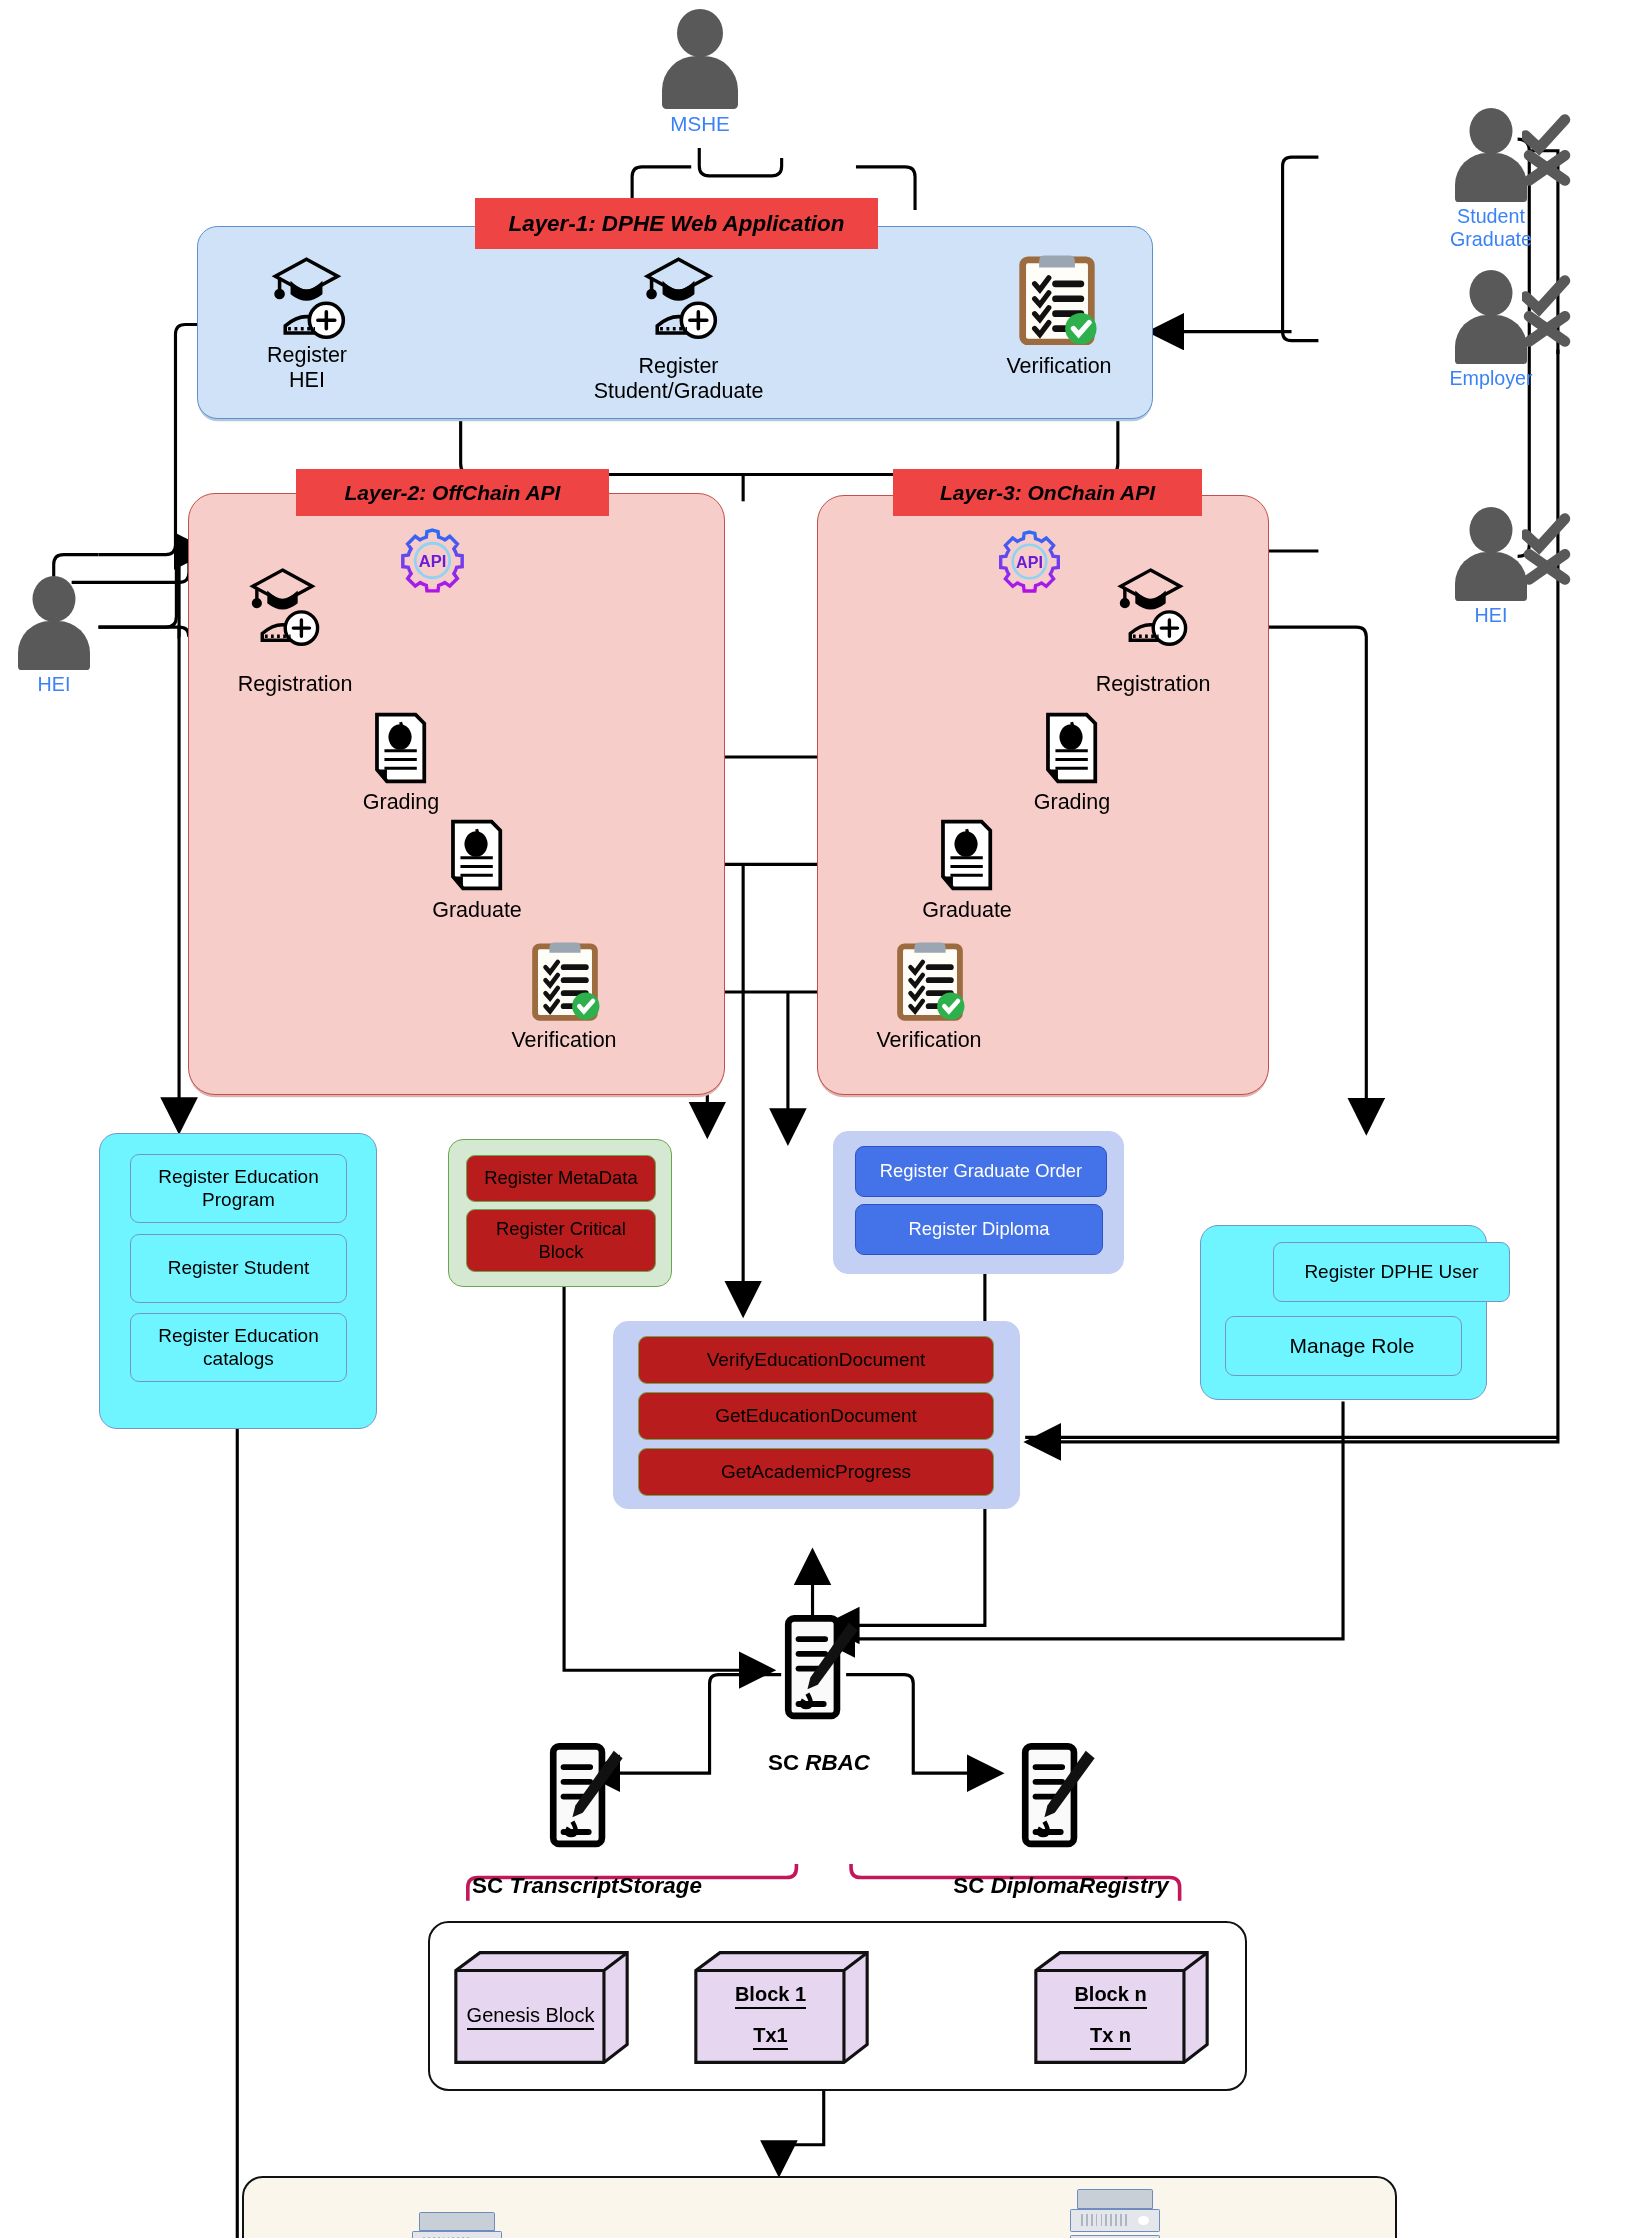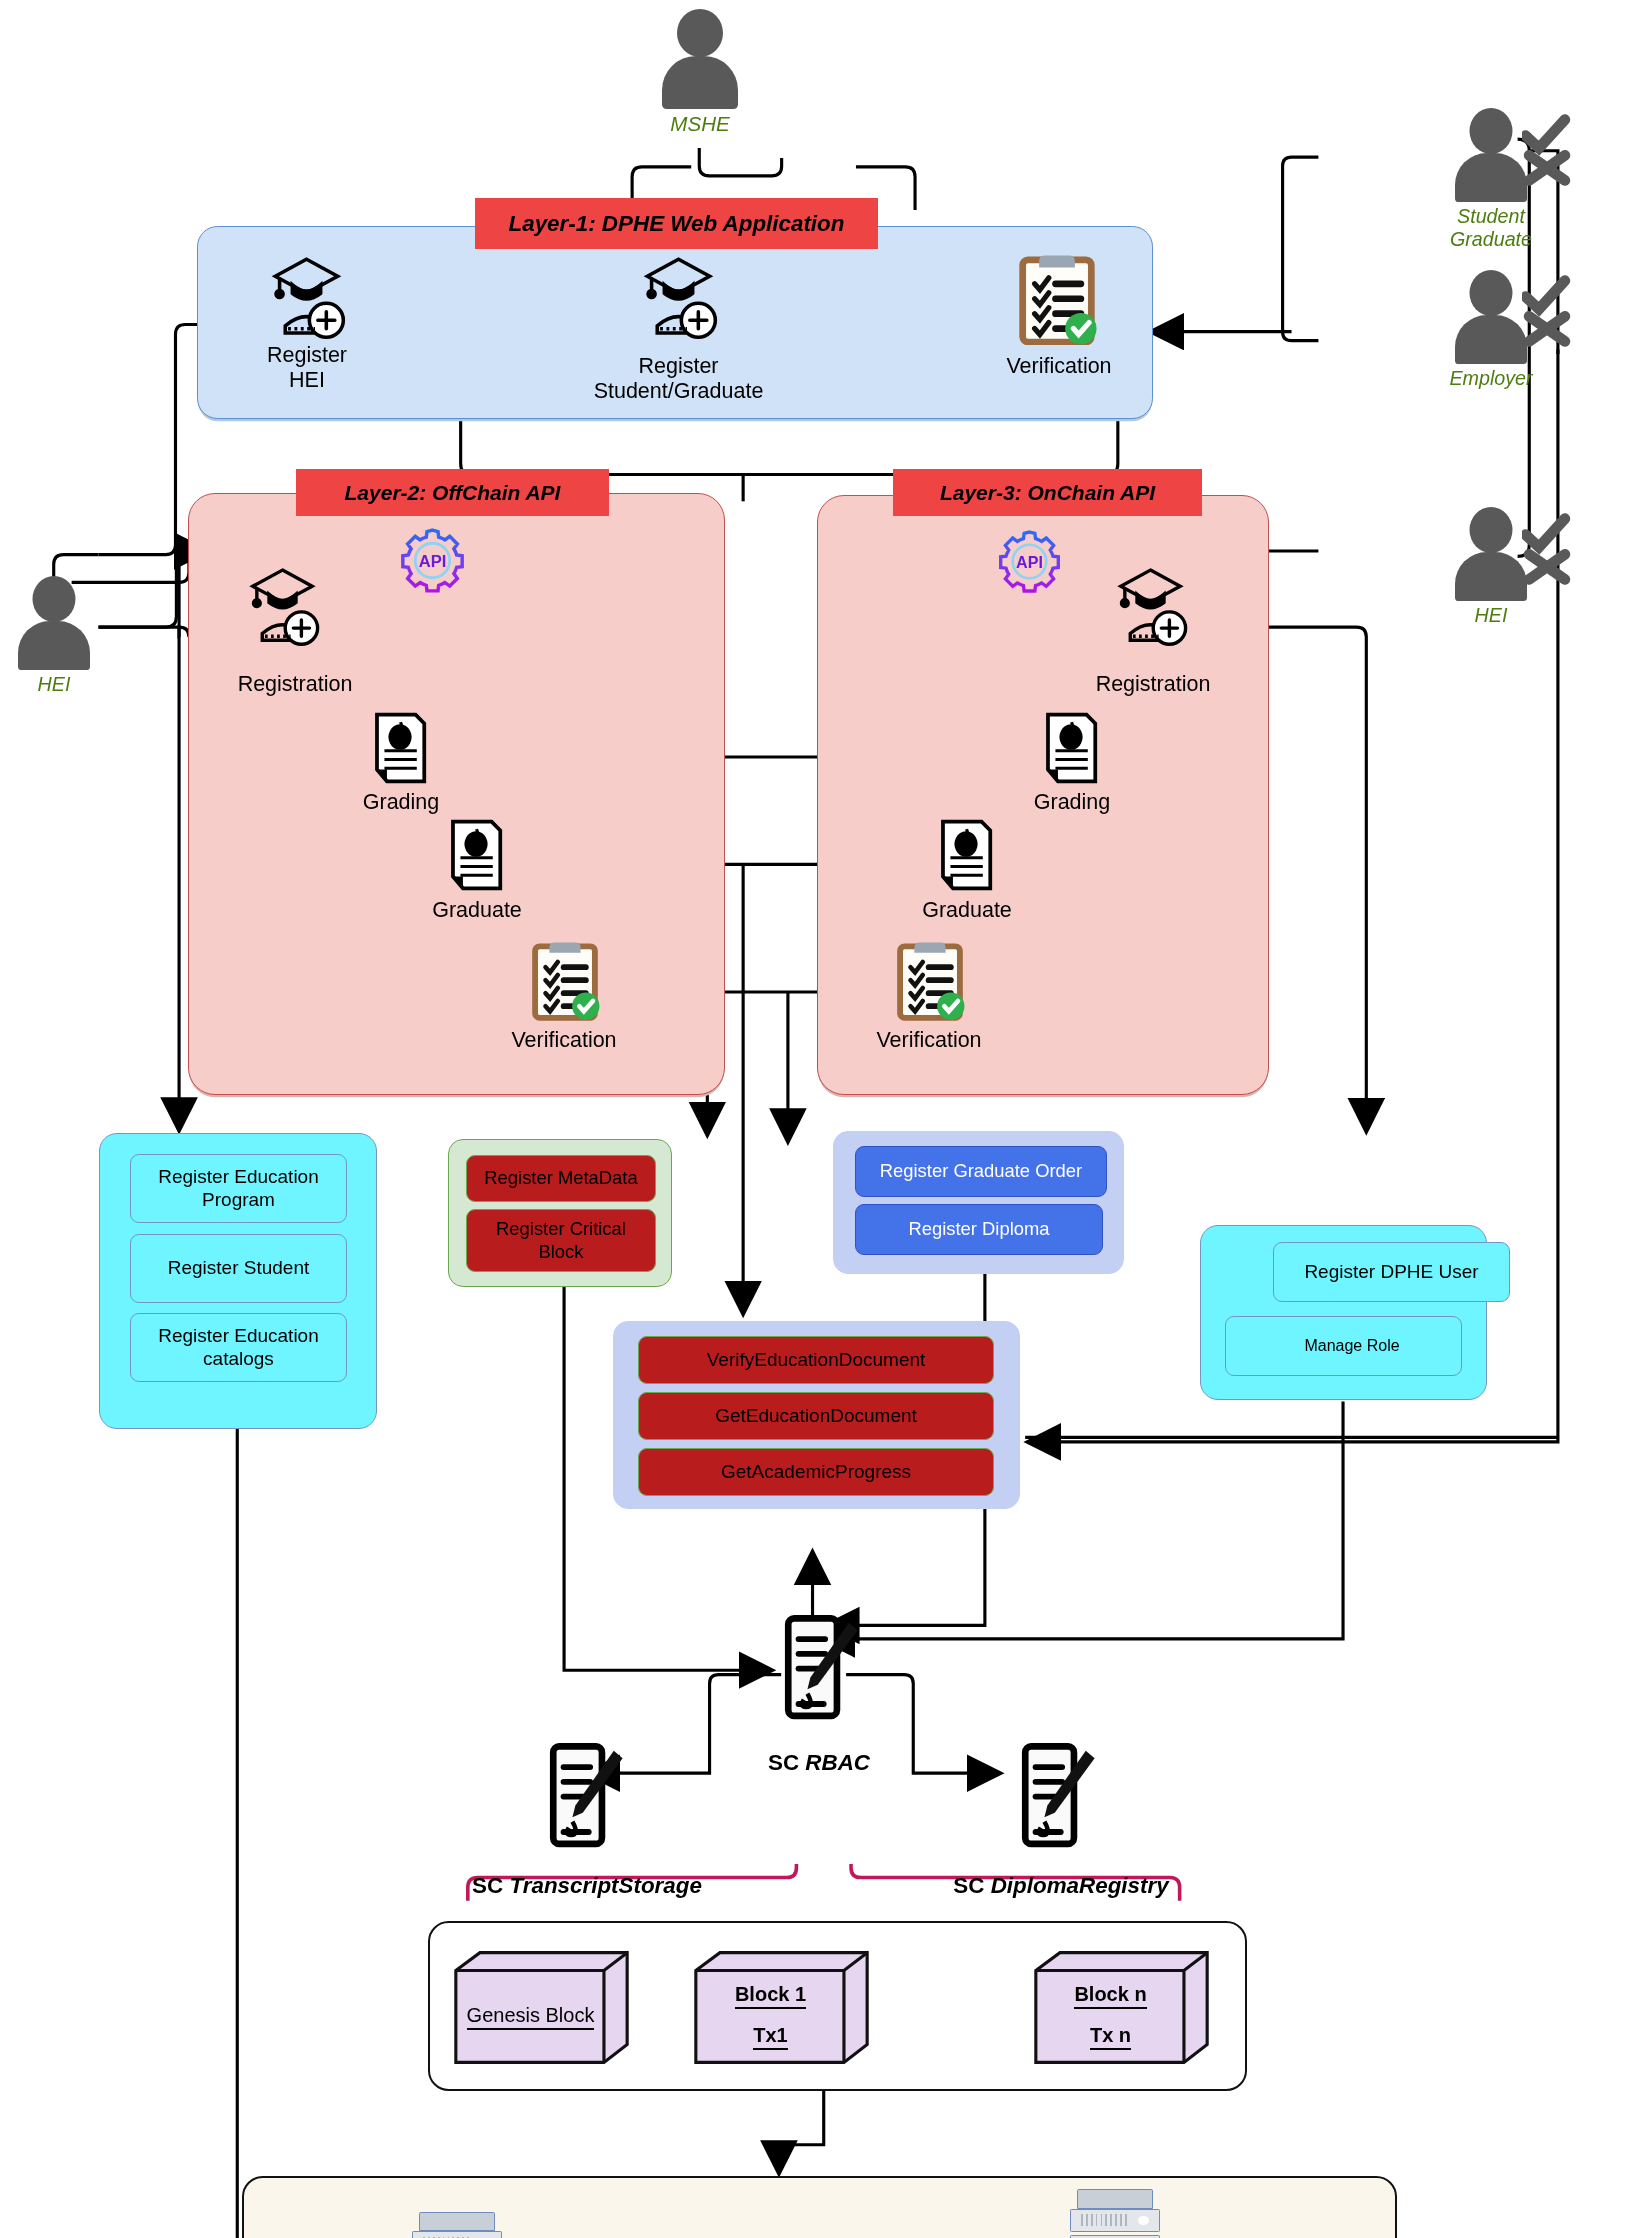--- a/index.html
+++ b/index.html
@@ -9,21 +9,21 @@
 
   
   .lbl{position:absolute;text-align:center;color:#000;line-height:1.18;white-space:pre-line;}
   .layer-tag{
     position:absolute;background:#ef4444;color:#000;
     font-style:italic;font-weight:bold;text-align:center;
     display:flex;align-items:center;justify-content:center;
     z-index:30;
   }
   .actor{position:absolute;}
-  .actor .nm{position:absolute;left:50%;transform:translateX(-50%);white-space:pre-line;text-align:center;color:#4d7c0f;font-style:italic;}
+  .actor .nm{position:absolute;left:50%;transform:translateX(-50%);white-space:pre-line;text-align:center;color:#3b82f6;}
 
   
   .panel{position:absolute;border-radius:20.6px;box-sizing:border-box;}
   .panel-l1{background:#cfe2f7;border:1.8px solid #5b8fce;box-shadow:0 3.1px 0 -0.9px #b4c8e0;}
   .panel-api{background:#f7cdc9;border:1.8px solid #c0504d;border-radius:27px;box-shadow:0 3.1px 0 -0.9px #dfb2ae;}
   .panel-cyan{background:#6ff5ff;border:1.8px solid #7596c4;border-radius:18px;}
   .panel-green{background:#d5e8d2;border:1.8px solid #6aa84f;border-radius:15px;}
   .panel-bluegrp{background:#c3cff3;border:1.3px solid #c3cff3;border-radius:15px;}
   .panel-white{background:#ffffff;border:2.2px solid #111;border-radius:20.6px;}
   .panel-cream{background:#faf6ec;border:2.2px solid #111;border-radius:20.6px;}
@@ -434,21 +434,21 @@
 
   <div class="panel panel-bluegrp" style="left:833px;top:1131px;width:291px;height:143px;"></div>
   <div class="chip chip-blue" style="left:855px;top:1146px;width:252px;height:51px;font-size:18.4px;">
     <span>Register Graduate Order</span></div>
   <div class="chip chip-blue" style="left:855px;top:1204px;width:248px;height:51px;font-size:18.4px;">
     <span>Register Diploma</span></div>
 
   <div class="panel panel-cyan" style="left:1200px;top:1225px;width:287px;height:175px;"></div>
   <div class="chip chip-cyan" style="left:1225px;top:1242px;width:237px;height:60px;font-size:19px;margin-left:48px;">
     <span>Register DPHE User</span></div>
-  <div class="chip chip-cyan" style="left:1225px;top:1316px;width:237px;height:60px;font-size:16px;padding-left:17px;">
+  <div class="chip chip-cyan" style="left:1225px;top:1316px;width:237px;height:60px;font-size:21px;padding-left:17px;">
     <span>Manage Role</span></div>
 
   <div class="panel panel-bluegrp" style="left:613px;top:1321px;width:407px;height:188px;"></div>
   <div class="chip chip-green" style="left:638px;top:1336px;width:356px;height:48px;font-size:19px;">
     <span>VerifyEducationDocument</span></div>
   <div class="chip chip-green" style="left:638px;top:1392px;width:356px;height:48px;font-size:19px;">
     <span>GetEducationDocument</span></div>
   <div class="chip chip-green" style="left:638px;top:1448px;width:356px;height:48px;font-size:19px;">
     <span>GetAcademicProgress</span></div>
 

